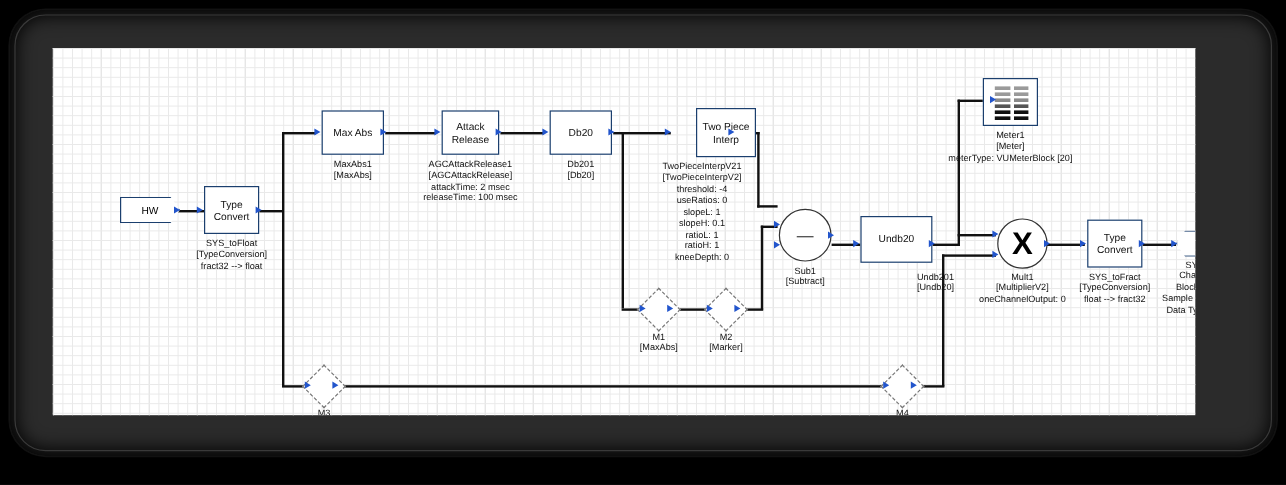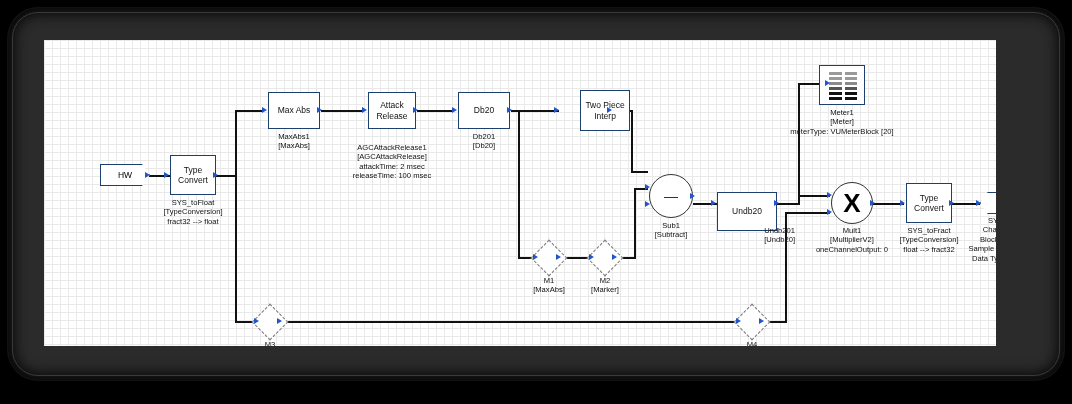--- a/index.html
+++ b/index.html
@@ -118,50 +118,59 @@
     <div class="port r" style="left:273px;top:66.5px;"></div>
     <div class="cap" style="left:200px;top:92px;width:100px;">MaxAbs1
 [MaxAbs]</div>
 
     <div class="blk" style="left:324px;top:52px;width:48px;height:37px;white-space:pre;">
       <span>Attack
 Release</span>
     </div>
     <div class="port lft" style="left:318px;top:66.5px;"></div>
     <div class="port r" style="left:369px;top:66.5px;"></div>
-    <div class="cap" style="left:278px;top:103px;width:140px;">AGCAttackRelease1
+    <div class="cap" style="left:278px;top:92px;width:140px;">AGCAttackRelease1
 [AGCAttackRelease]
 attackTime: 2 msec
 releaseTime: 100 msec</div>
 
     <div class="blk" style="left:414px;top:52px;width:52px;height:37px;align-items:center;">
       <span>Db20</span>
     </div>
     <div class="port lft" style="left:408px;top:66.5px;"></div>
     <div class="port r" style="left:463px;top:66.5px;"></div>
     <div class="cap" style="left:390px;top:92px;width:100px;">Db201
 [Db20]</div>
 
     <div class="blk" style="left:516px;top:50px;width:50px;height:41px;white-space:pre;margin-left:20px;">
       <span>Two Piece
 Interp</span>
     </div>
     <div class="port lft" style="left:510px;top:66.5px;"></div>
     <div class="port r" style="left:563px;top:66.5px;"></div>
+    <div class="cap" style="left:481px;top:94px;width:120px;">TwoPieceInterpV21
+[TwoPieceInterpV2]
+threshold: -4
+useRatios: 0
+slopeL: 1
+slopeH: 0.1
+ratioL: 1
+ratioH: 1
+kneeDepth: 0</div>
 
     <div class="circ" style="left:605px;top:134px;width:44px;height:44px;">
       <span style="font-size:14px;line-height:0;color:#333;">—</span>
     </div>
     <div class="port lft" style="left:601px;top:144px;"></div>
     <div class="port lft" style="left:601px;top:161px;"></div>
     <div class="port r" style="left:646px;top:152.5px;"></div>
     <div class="cap" style="left:587px;top:181px;width:80px;">Sub1
 [Subtract]</div>
 
-    <div class="blk" style="left:673px;top:152px;width:60px;height:39px;text-align:center;">
+    <div class="blk" style="left:673px;top:140px;width:60px;height:39px;text-align:center;">
       <span>Undb20</span>
     </div>
     <div class="port lft" style="left:667px;top:159.5px;"></div>
     <div class="port r" style="left:730px;top:159.5px;"></div>
     <div class="cap" style="left:655px;top:186px;width:96px;text-align:right;">Undb201
 [Undb20]</div>
 
     <div class="blk" style="left:775px;top:25px;width:46px;height:40px;">
       <span class="meterico" style="left:9px;top:6px;width:28px;">
         <span class="mcol">

